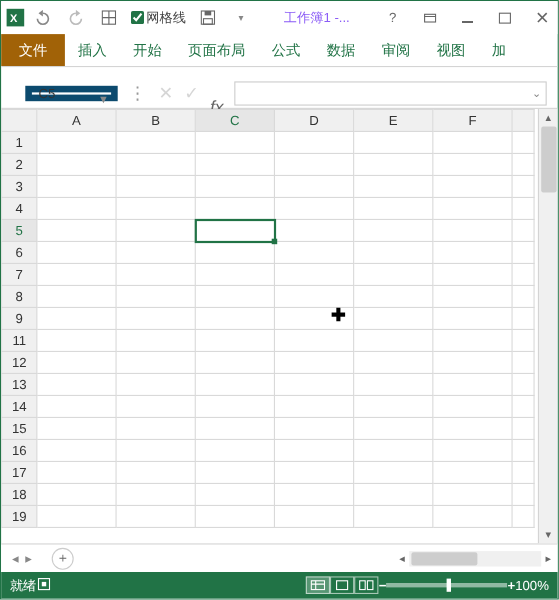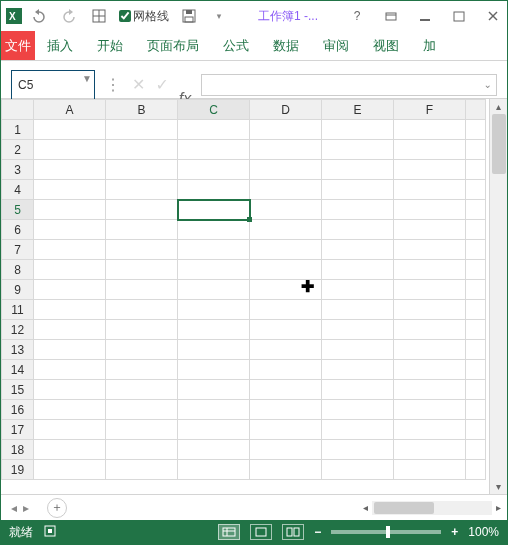--- a/index.html
+++ b/index.html
@@ -8,23 +8,23 @@
   .titlebar .ico { width: 18px; height: 18px; margin-right: 6px; display:flex; align-items:center; justify-content:center; }
   .qat { display: flex; align-items: center; gap: 10px; }
   .qat-item { display: flex; align-items: center; justify-content: center; width: 20px; height: 20px; color: #666; }
   .qat-check { display:flex; align-items:center; gap:2px; }
   .qat-check input { width:12px; height:12px; accent-color:#217346;}
   .title-center { flex: 1; text-align: right; color: #8b5cf6; display:flex; align-items:center; justify-content:center; gap:6px;}
   .right-sys { display: flex; gap: 14px; }
   .sys-btn { width: 20px; height: 20px; display:flex; align-items:center; justify-content:center; color:#666;}
   .ribbon-tabs { height: 30px; display: flex; align-items: stretch; font-size: 13px; border-bottom: 1px solid #d4d4d4; }
   .tab { padding: 0 12px; display: flex; align-items: center; color: #217346; cursor: pointer; }
-  .tab.file { background: #ef4444; color: #fff; padding: 0 4px; text-align: center; }
+  .tab.file { background: #a16207; color: #fff; padding: 0 16px; text-align: center; }
   .formula-bar { height: 28px; display: flex; align-items: center; border-bottom: 1px solid #d4d4d4; margin-top:10px;}
-  .namebox { width: 84px; height: 30px; border: 1px solid #0c4a6e; margin-left: 10px; display:flex; align-items:center; padding: 0 6px; font-size:12px; color:#333; position:relative;}
+  .namebox { width: 84px; height: 14px; border: 6px solid #0c4a6e; margin-left: 22px; display:flex; align-items:center; padding: 0 6px; font-size:12px; color:#333; position:relative;}
   .namebox .dd { position:absolute; right:2px; top:2px; font-size:10px; color:#888;}
   .fx-sep { display:flex; align-items:center; gap:10px; padding: 0 10px; color:#999;}
   .fx-sep .dim { opacity:0.4;}
   .fx-input { flex:1; height:22px; border:1px solid #ccc; margin-right:10px; position:relative;}
   .fx-input .exp { position:absolute; right:4px; top:4px; font-size:10px; color:#888;}
   .sheet-area { flex:1; position:relative; overflow:hidden; display:flex;}
   .grid-scroll { flex:1; overflow:hidden; position:relative;}
   table.grid { border-collapse: collapse; table-layout: fixed; font-size:12px; color:#333;}
   table.grid th, table.grid td { border: 1px solid #d9d9d9; height:20px; }
   table.grid th { background:#f0f0f0; font-weight:normal; text-align:center; }
@@ -39,21 +39,21 @@
   .vscroll { width:18px; background:#f0f0f0; border-left:1px solid #d4d4d4; display:flex; flex-direction:column; align-items:center; justify-content:space-between; padding:2px 0;}
   .vscroll .arrow, .hscroll .arrow { font-size:10px; color:#666; cursor:pointer;}
   .vscroll .thumb { width:14px; flex:0 0 60px; background:#cdcdcd; border-radius:2px; margin-top:2px;}
   .tabstrip { height:26px; display:flex; align-items:center; border-top:1px solid #d4d4d4; background:#fff; font-size:12px;}
   .tabstrip .nav { display:flex; gap:6px; padding:0 10px; color:#888;}
   .tabstrip .sheet-tab { border:1px solid #d4d4d4; border-bottom:none; padding:2px 14px; background:#fff; margin-top:4px;}
   .tabstrip .plus { width:20px;height:20px;border:1px solid #ccc;border-radius:50%;display:flex;align-items:center;justify-content:center;margin-left:8px;color:#666;}
   .hscroll { flex:1; display:flex; align-items:center; justify-content:flex-end; padding-right:6px; gap:4px;}
   .hscroll .track { width:120px; height:14px; background:#f0f0f0; position:relative;}
   .hscroll .track .hthumb{ position:absolute; left:2px; top:1px; width:60px;height:12px;background:#cdcdcd;border-radius:2px;}
-  .statusbar { height:24px; background:#217346; color:#fff; display:flex; align-items:center; font-size:12px; padding:12px 8px; gap:10px;}
+  .statusbar { height:24px; background:#217346; color:#fff; display:flex; align-items:center; font-size:12px; padding:12px 8px; }
   .statusbar .spacer{ flex:1;}
   .view-btn { width:22px;height:16px;border:1px solid rgba(255,255,255,0.6); display:flex;align-items:center;justify-content:center;}
   .view-btn.active{ background:rgba(255,255,255,0.25);}
   .zoom-slider { width:110px;height:4px;background:rgba(255,255,255,0.5); position:relative;}
   .zoom-slider .knob{position:absolute;top:-4px;left:55px;width:4px;height:12px;background:#fff;}
   .cursor-cross { position:absolute; left:300px; top:178px; font-size:16px; font-weight:bold; color:#000; pointer-events:none;}
 </style>
 </head>
 <body>
 

